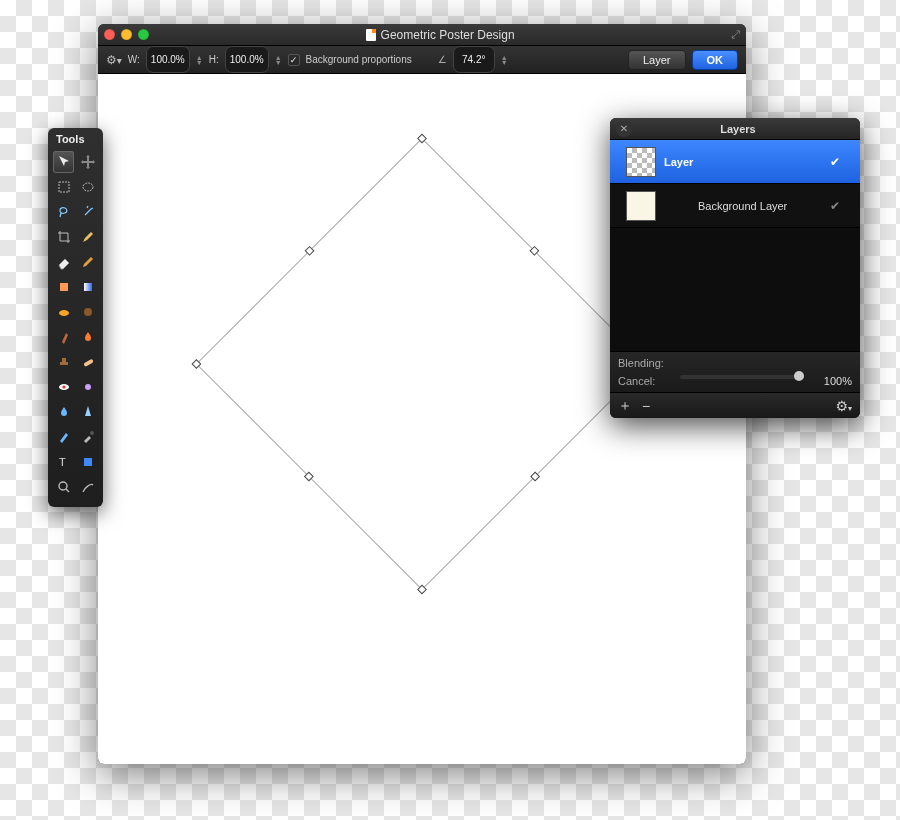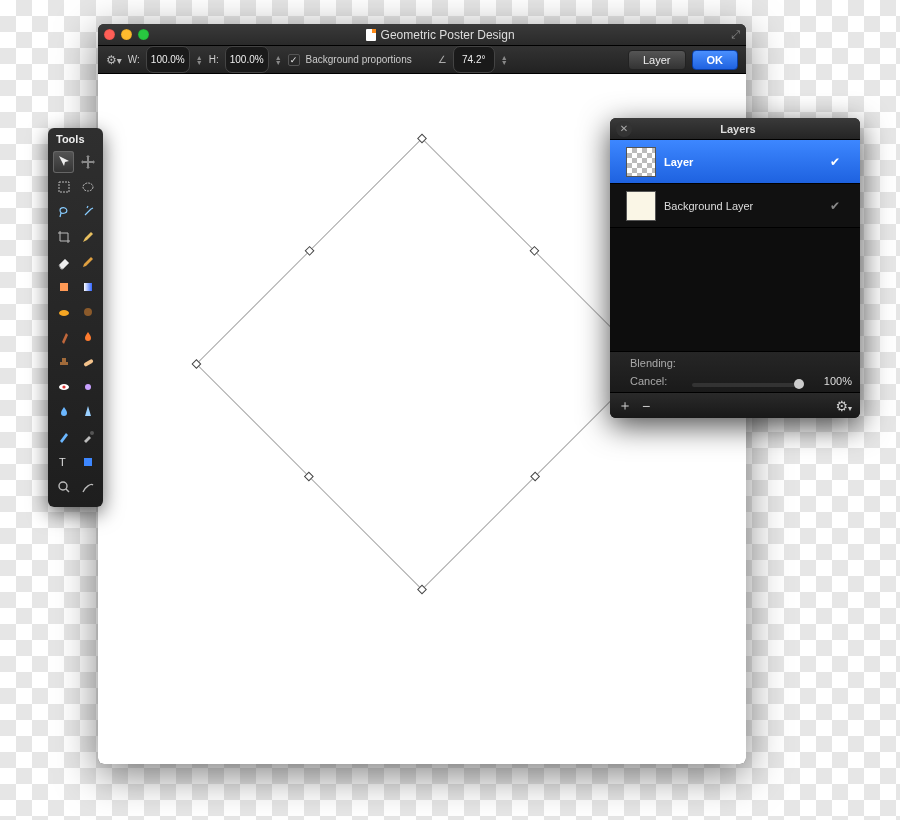--- a/index.html
+++ b/index.html
@@ -105,25 +105,25 @@
   .thumb.checker{
     background-image:
       linear-gradient(45deg,#bbb 25%,transparent 25%),
       linear-gradient(-45deg,#bbb 25%,transparent 25%),
       linear-gradient(45deg,transparent 75%,#bbb 75%),
       linear-gradient(-45deg,transparent 75%,#bbb 75%);
     background-size:10px 10px;background-position:0 0,0 5px,5px -5px,-5px 0;background-color:#fff;
   }
   .thumb.solid{background:#faf6e6;}
   .layer-name{flex:1;color:#fff;font-weight:bold;}
-  .layer-row:not(.sel) .layer-name{color:#ddd;font-weight:normal;}
+  .layer-row:not(.sel) .layer-name{color:#ddd;font-weight:normal;margin-left:34px;}
   .vis-check{width:14px;height:14px;color:#fff;font-size:12px;}
   .layers-body{flex:1;background:#0d0d0d;}
   .layers-controls{padding:5px 8px;display:flex;flex-direction:column;gap:6px;background:linear-gradient(#262626,#1a1a1a);border-top:1px solid #000;}
-  .ctrl-row{display:flex;align-items:flex-end;gap:14px;margin-left:12px;}
+  .ctrl-row{display:flex;align-items:flex-start;gap:14px;}
   .ctrl-label{width:48px;color:#aaa;}
   .blend-select{flex:1;background:#2f2f2f;border:1px solid #444;border-radius:3px;padding:2px 6px;color:#eee;display:flex;justify-content:space-between;align-items:center;cursor:pointer;}
   .opacity-track{flex:1;height:4px;background:#333;border-radius:2px;position:relative;}
   .opacity-thumb{position:absolute;right:0;top:-4px;width:10px;height:10px;border-radius:50%;background:#ccc;cursor:pointer;}
   .opacity-val{width:34px;text-align:right;color:#ddd;}
   .layers-foot{height:26px;display:flex;align-items:center;padding:0 8px;gap:10px;background:linear-gradient(#2a2a2a,#181818);border-top:1px solid #000;}
   .foot-btn{color:#ccc;font-size:14px;cursor:pointer;}
   .foot-spacer{flex:1;}
 </style>
 </head>

